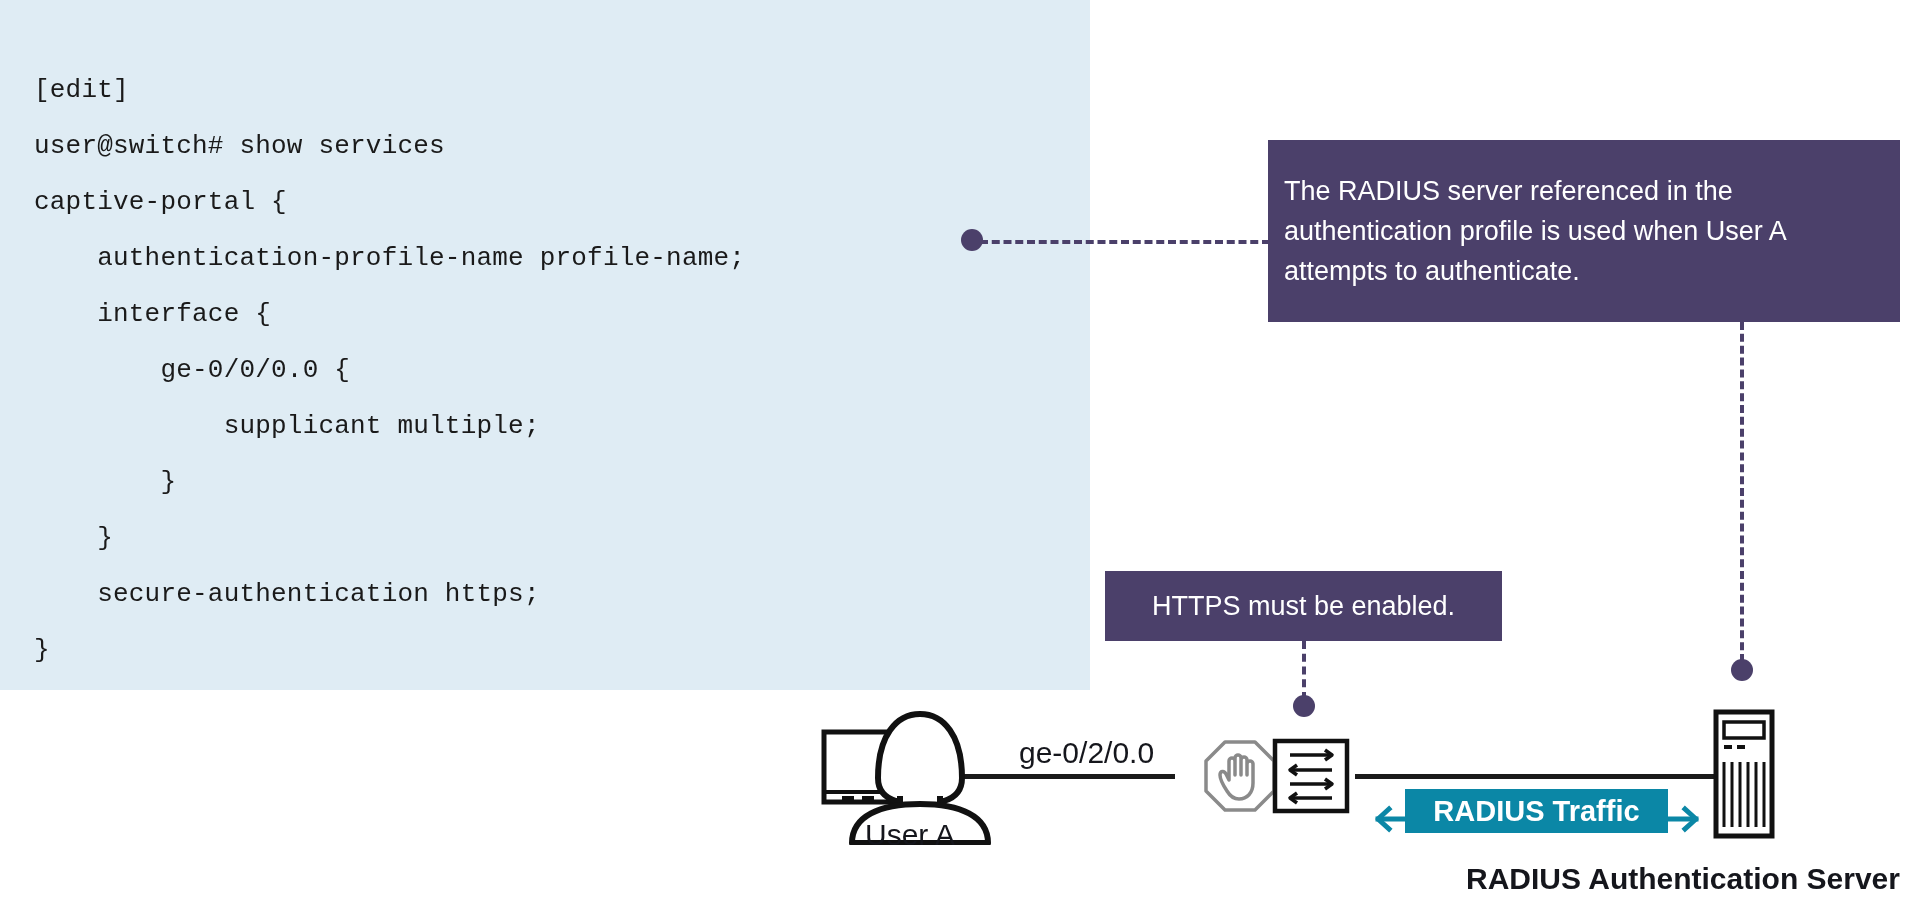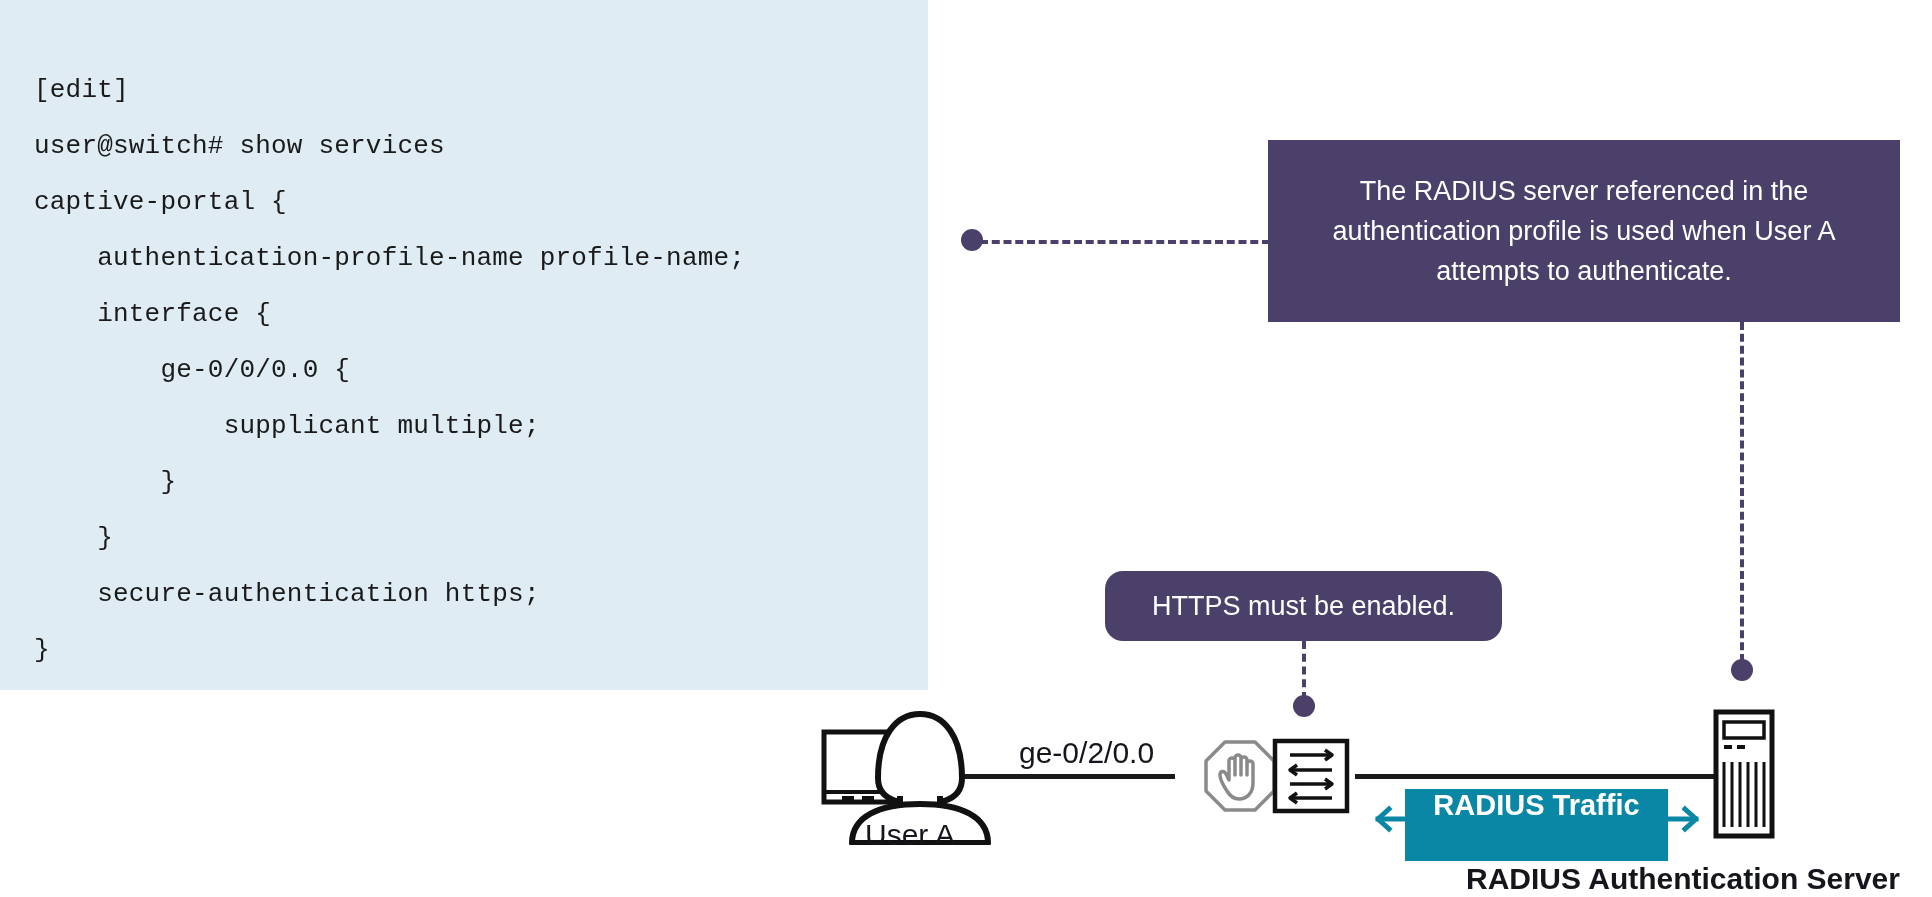--- a/index.html
+++ b/index.html
@@ -14,21 +14,21 @@
     background: #ffffff;
     overflow: hidden;
     font-family: "Liberation Sans", sans-serif;
   }
 
   
   #code-block {
     position: absolute;
     left: 0;
     top: 0;
-    width: 928px;
+    width: 1090px;
     height: 690px;
     background: #dfecf4;
   }
   #code-lines {
     position: absolute;
     left: 34px;
     top: 36px;
     font-family: "Liberation Mono", "DejaVu Sans Mono", monospace;
     font-size: 26px;
     line-height: 56px;
@@ -50,38 +50,36 @@
     display: flex;
     align-items: center;
     justify-content: center;
     box-sizing: border-box;
     padding: 4px 16px;
   }
   #radius-callout .txt {
     color: #ffffff;
     font-size: 27px;
     line-height: 40px;
-    text-align: center;
     font-family: "Liberation Sans", sans-serif;
   }
 
   
   #https-callout {
     position: absolute;
     left: 1105px;
     top: 571px;
     width: 397px;
     height: 70px;
     background: #4b406a;
     display: flex;
     align-items: center;
     justify-content: center;
     box-sizing: border-box;
     padding: 0 14px;
-    border-radius: 18px;
   }
   #https-callout .txt {
     color: #ffffff;
     font-size: 27px;
     line-height: 34px;
     text-align: center;
   }
 
   
   .leader-h {
@@ -146,23 +144,24 @@
   #stop-icon   { position: absolute; left: 1203px; top: 739px; width: 74px; height: 74px; }
   #switch-icon { position: absolute; left: 1272px; top: 738px; width: 78px; height: 76px; }
   #server-icon { position: absolute; left: 1713px; top: 709px; width: 62px; height: 130px; }
 
   
   #radius-traffic-badge {
     position: absolute;
     left: 1405px;
     top: 789px;
     width: 263px;
-    height: 72px;
+    height: 44px;
     background: #0b87a6;
     display: flex;
+    align-items: center;
     justify-content: center;
   }
   #radius-traffic-badge .txt {
     color: #ffffff;
     font-size: 29px;
     font-weight: bold;
     white-space: nowrap;
   }
   #radius-arrow-left  { position: absolute; left: 1372px; top: 803px; width: 38px; height: 32px; }
   #radius-arrow-right { position: absolute; left: 1664px; top: 803px; width: 38px; height: 32px; }

